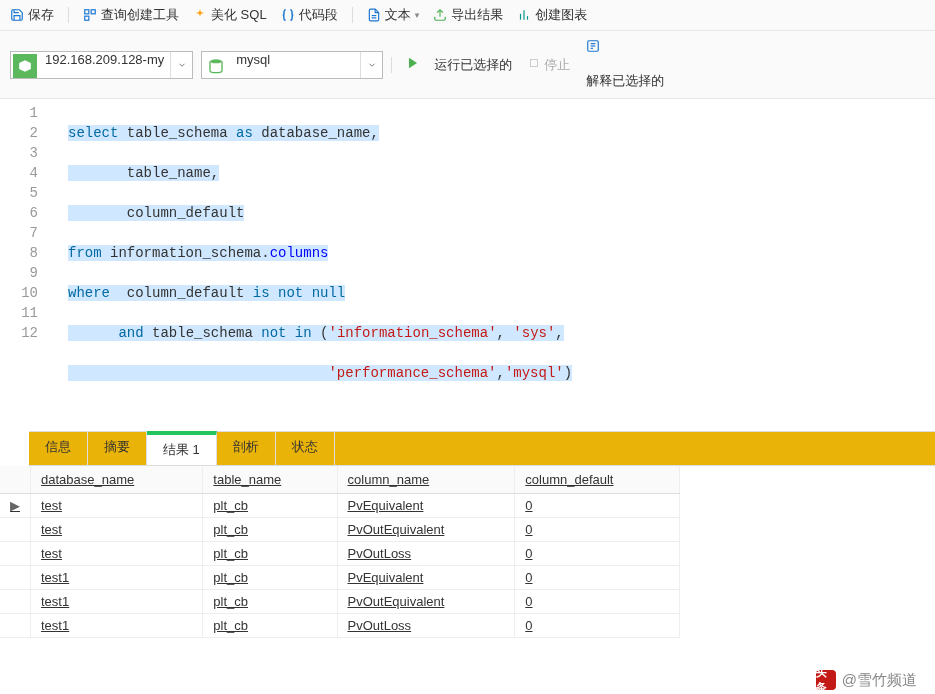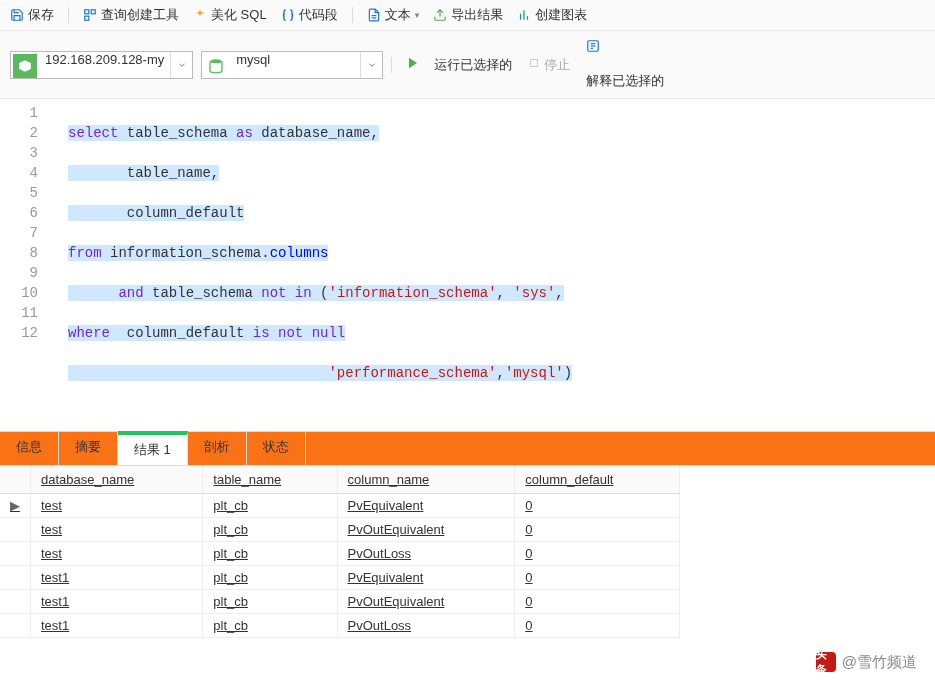--- a/index.html
+++ b/index.html
@@ -114,28 +114,29 @@
       position: relative;
     }
     .code {
       padding: 4px 8px;
       white-space: pre;
     }
     .code-line {
       height: 20px;
     }
     .hl { background: #cfe8ff; }
-    .kw { color: #6d28d9; text-align: center; }
+    .kw { color: #0369a1; text-align: center; }
     .fn { color: #0000ff; margin-top: 44px; }
     .str { color: #c41a16; }
     .tabs {
       display: flex;
       border-top: 1px solid #ddd;
       border-bottom: 1px solid #ddd;
-      background: #f97316;
+      background: #eab308;
+      margin-left: 29px;
     }
     .tab {
       padding: 6px 16px;
       cursor: pointer;
       border-right: 1px solid #ddd;
     }
     .tab.active {
       background: #fff;
       border-top: 4px solid #22c55e;
       margin-top: -1px;
@@ -165,21 +166,21 @@
     }
     .row-marker {
       width: 14px;
       text-align: center;
       color: #666;
       padding: 4px 2px;
     }
     .watermark {
       position: absolute;
       right: 18px;
-      bottom: 22px;
+      bottom: 4px;
       color: #888;
       font-size: 15px;
       display: flex;
       align-items: center;
       gap: 6px;
     }
     .watermark-logo {
       width: 20px;
       height: 20px;
       border-radius: 4px;
@@ -339,22 +340,22 @@
     <div class="gutter-line">9</div>
     <div class="gutter-line">10</div>
     <div class="gutter-line">11</div>
     <div class="gutter-line">12</div>
   </div>
   <div class="code">
 <div class="code-line"><span class="hl"><span class="kw">select</span> table_schema <span class="kw">as</span> database_name,</span></div>
 <div class="code-line"><span class="hl">       table_name,</span></div>
 <div class="code-line"><span class="hl">       column_default</span></div>
 <div class="code-line"><span class="hl"><span class="kw">from</span> information_schema.<span class="fn">columns</span></span></div>
+<div class="code-line"><span class="hl"><span class="kw">where</span>  column_default <span class="kw">is not null</span></span></div>
 <div class="code-line"><span class="hl">      <span class="kw">and</span> table_schema <span class="kw">not in</span> (<span class="str">'information_schema'</span>, <span class="str">'sys'</span>,</span></div>
-<div class="code-line"><span class="hl"><span class="kw">where</span>  column_default <span class="kw">is not null</span></span></div>
 <div class="code-line"><span class="hl">                               <span class="str">'performance_schema'</span>,<span class="str">'mysql'</span>)</span></div>
 
 
 
 
   </div>
 </div>
 
 <div class="tabs">
   <div class="tab">信息</div>

